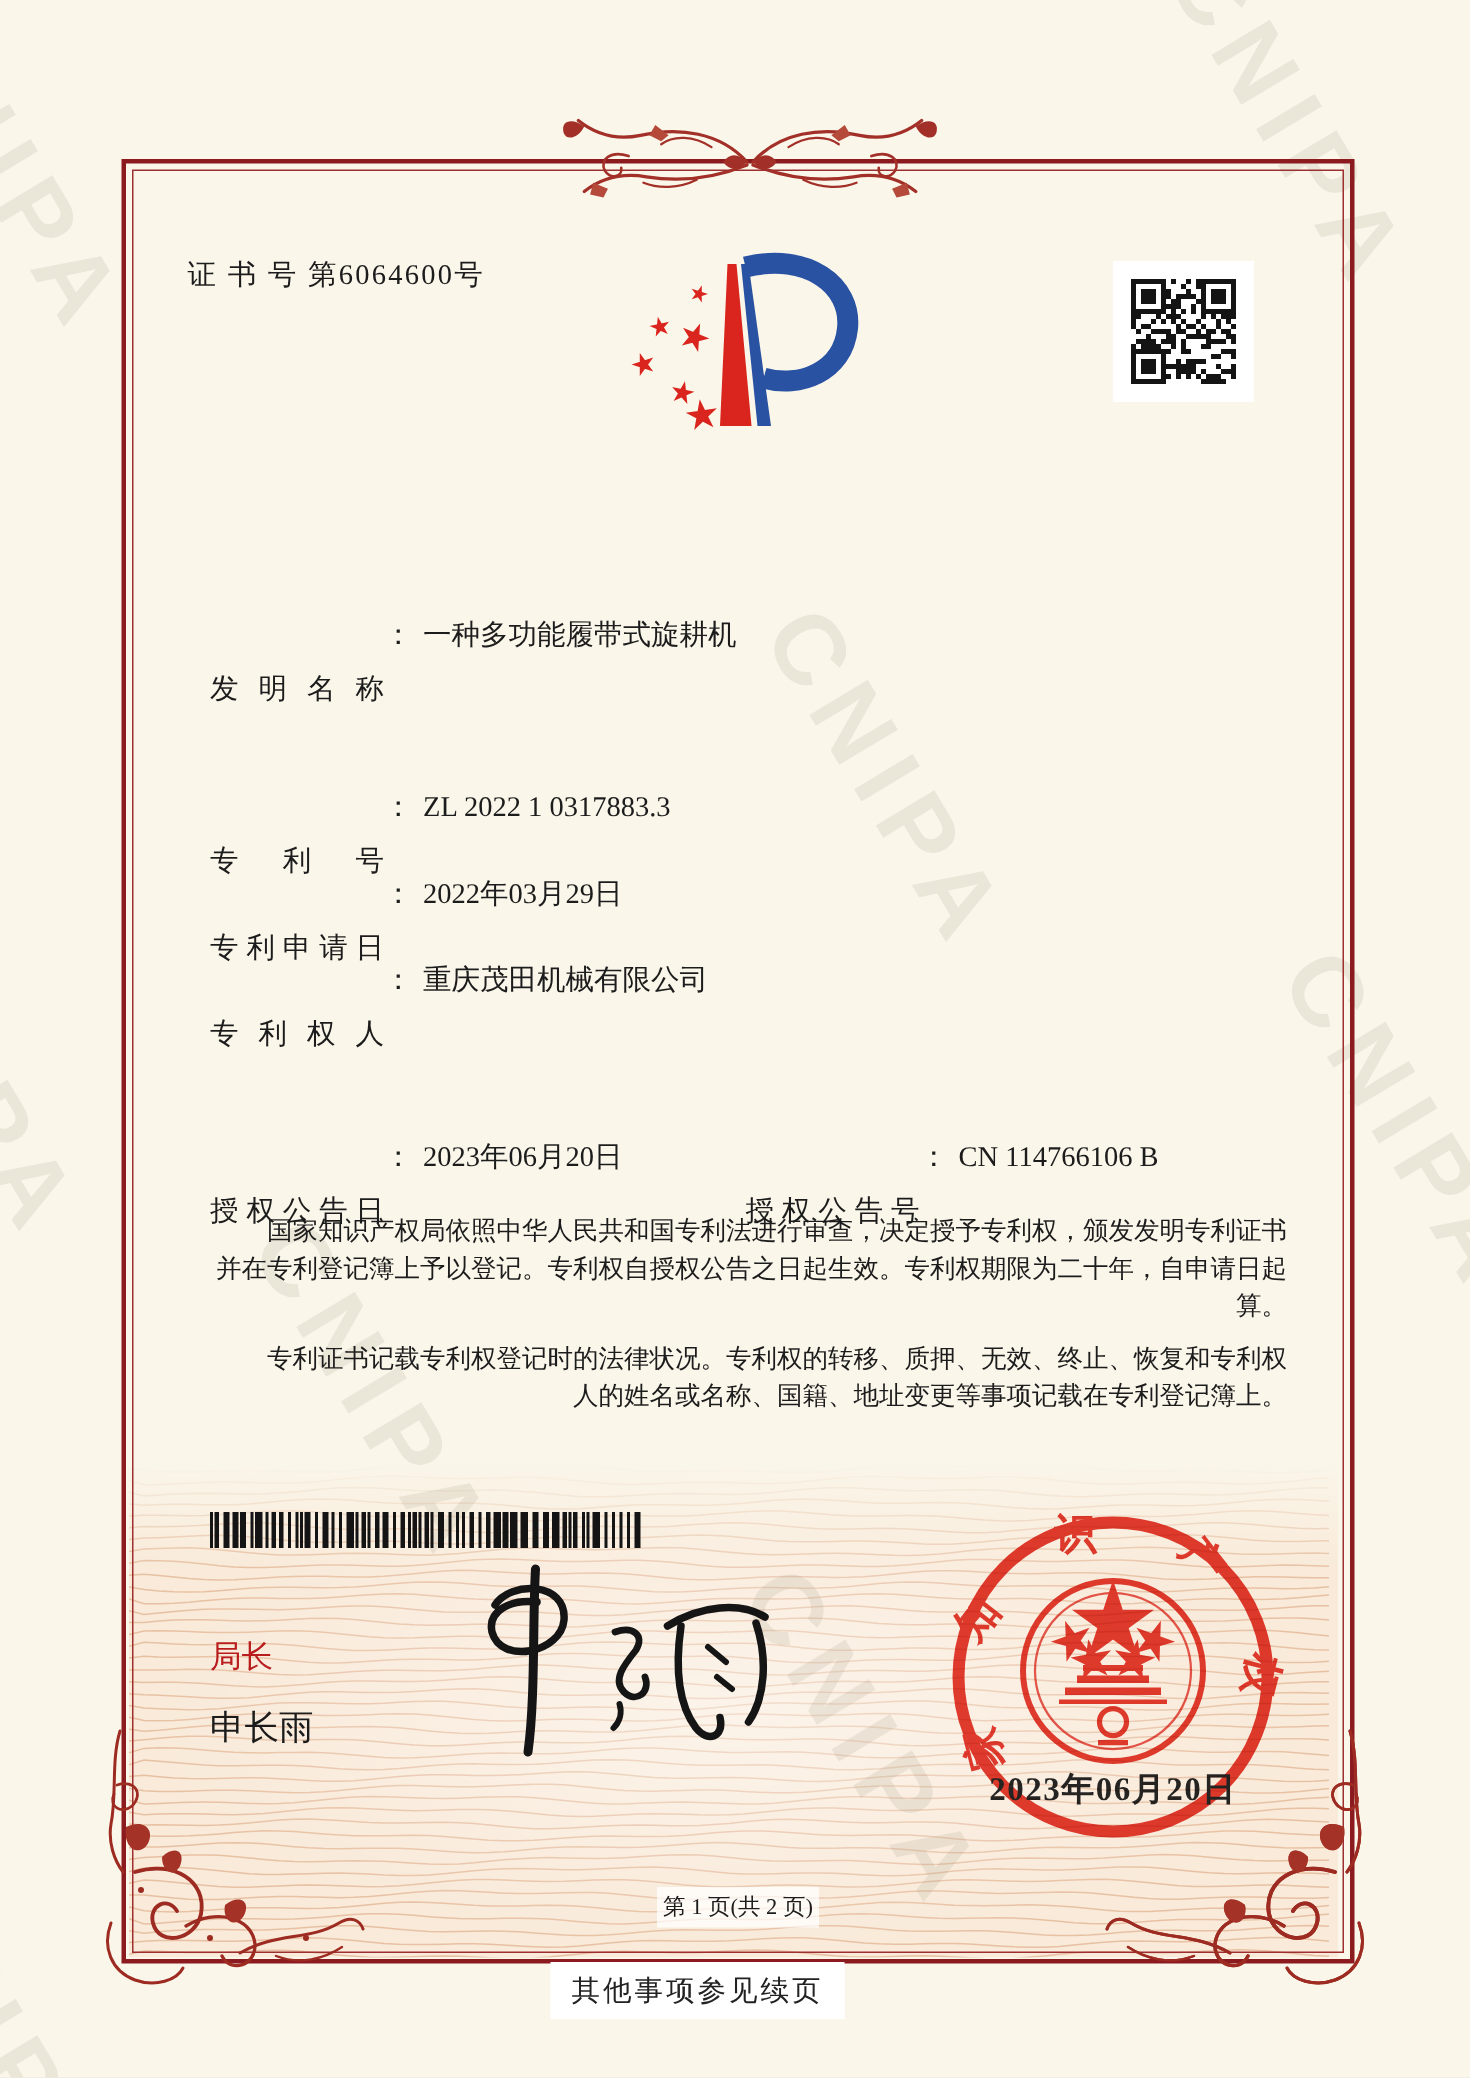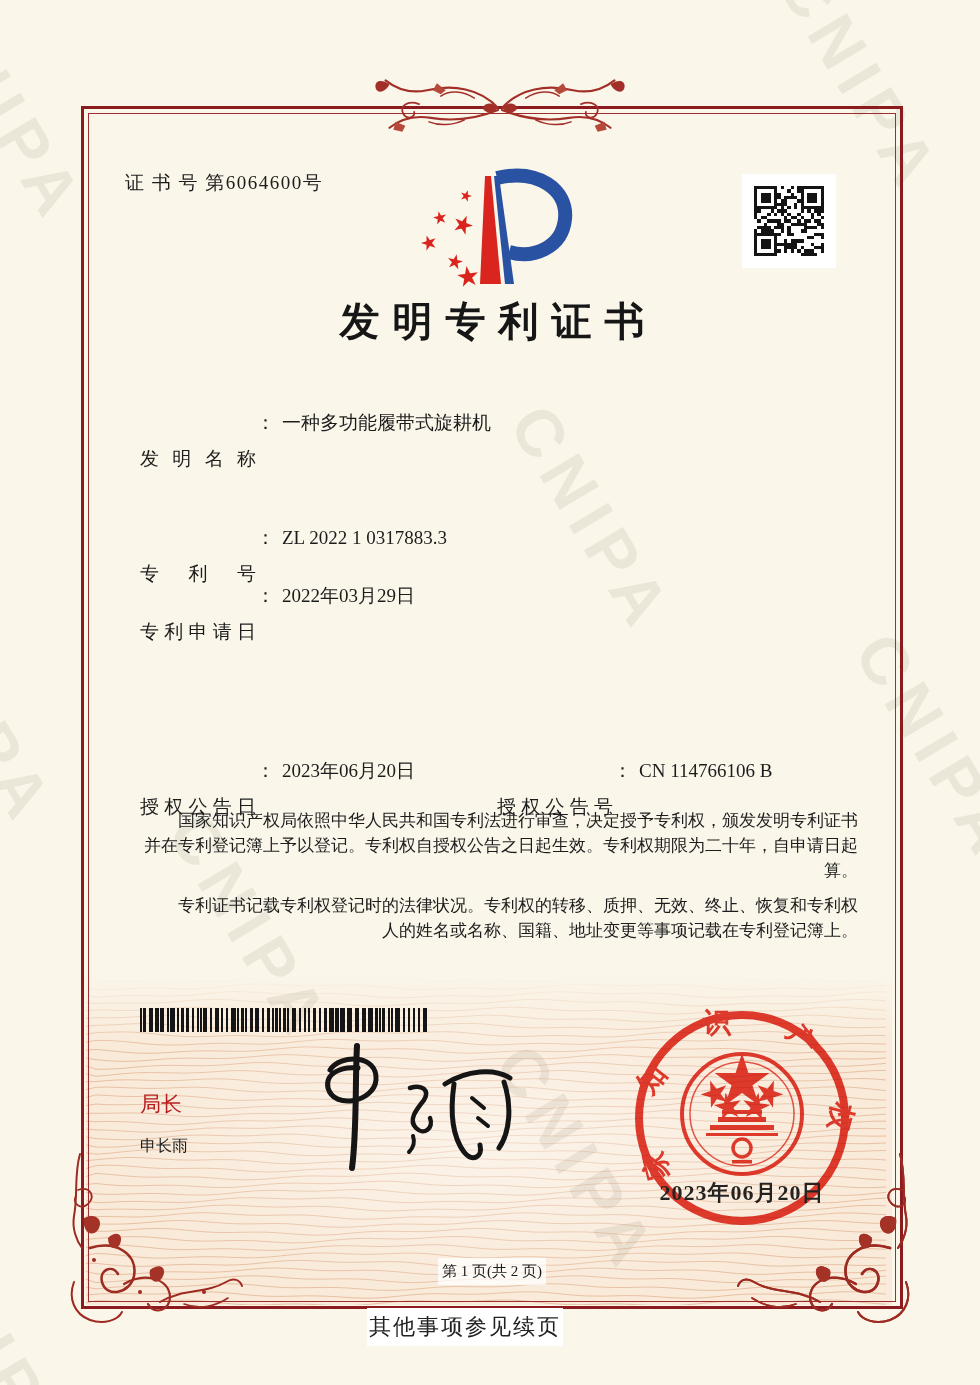--- a/index.html
+++ b/index.html
@@ -35,29 +35,29 @@
   .flabel{display:inline-block;width:116px;text-align:justify;text-align-last:justify;vertical-align:top;margin-top:36px;}
   .fvalue{margin-left:7px;}
   .fgroup2{position:absolute;left:357px;top:0;}
   
   .paras{position:absolute;z-index:5;left:140px;top:808px;width:718px;font-size:17px;line-height:25px;}
   .paras p{margin:0 0 10px 0;text-indent:2em;text-align:right;}
   
   .barcode{position:absolute;z-index:5;left:140px;top:1008px;width:292px;height:24px;}
   .director-title{position:absolute;z-index:5;left:140px;top:1090px;font-size:21px;
       font-family:"Liberation Sans","DejaVu Sans",sans-serif;color:#b91c1c;}
-  .director-name{position:absolute;z-index:5;left:140px;top:1136px;font-size:16px;
+  .director-name{position:absolute;z-index:5;left:140px;top:1136px;font-size:23px;
       font-family:"Liberation Sans","DejaVu Sans",sans-serif;color:#1b1b1b;}
   .signature{position:absolute;z-index:5;left:282px;top:1040px;width:235px;height:135px;}
   .seal{position:absolute;z-index:6;left:622px;top:998px;width:240px;height:240px;
       mix-blend-mode:multiply;opacity:.95;}
   .page-info{position:absolute;z-index:5;left:84px;width:816px;top:1258px;text-align:center;font-size:15px;}
   .page-info span{display:inline-block;background:rgba(255,255,255,0.72);padding:4px 4px;}
   .note-box{position:absolute;z-index:7;left:367px;top:1308px;width:196px;height:38px;background:#ffffff;
-      display:flex;align-items:center;justify-content:center;font-size:22px;letter-spacing:2px;color:#222;}
+      display:flex;align-items:center;justify-content:center;font-size:19px;letter-spacing:2px;color:#222;}
 </style>
 </head>
 <body>
 
 <div class="page">
 
   <span class="wm" style="left:-28px;top:-18px">CNIPA</span>
   <span class="wm" style="left:828px;top:-48px">CNIPA</span>
   <span class="wm" style="left:560px;top:392px">CNIPA</span>
   <span class="wm" style="left:-58px;top:585px">CNIPA</span>
@@ -428,30 +428,32 @@
           <rect x="6" y="20" width="1" height="1"></rect>
           <rect x="14" y="20" width="1" height="1"></rect>
           <rect x="15" y="20" width="1" height="1"></rect>
           <rect x="16" y="20" width="1" height="1"></rect>
           <rect x="17" y="20" width="1" height="1"></rect>
           <rect x="18" y="20" width="1" height="1"></rect>
         </g>
       </svg>
   </div>
 
-  <div class="title">发明专利证书</div>
 
   <div class="frow" style="top:410px">
     <span class="flabel">发明名称</span><span class="fcolon">：</span><span class="fvalue">一种多功能履带式旋耕机</span>
   </div>
   <div class="frow" style="top:525px">
     <span class="flabel">专利号</span><span class="fcolon">：</span><span class="fvalue">ZL 2022 1 0317883.3</span>
   </div>
   <div class="frow" style="top:583px">
     <span class="flabel">专利申请日</span><span class="fcolon">：</span><span class="fvalue">2022年03月29日</span>
+  </div>
+  <div class="frow" style="top:640px">
+    <span class="flabel">专利权人</span><span class="fcolon">：</span><span class="fvalue">重庆茂田机械有限公司</span>
   </div>
   <div class="frow" style="top:758px">
     <span>
       <span class="flabel">授权公告日</span><span class="fcolon">：</span><span class="fvalue">2023年06月20日</span>
     </span>
     <span class="fgroup2">
       <span class="flabel">授权公告号</span><span class="fcolon">：</span><span class="fvalue">CN 114766106 B</span>
     </span>
   </div>
 

